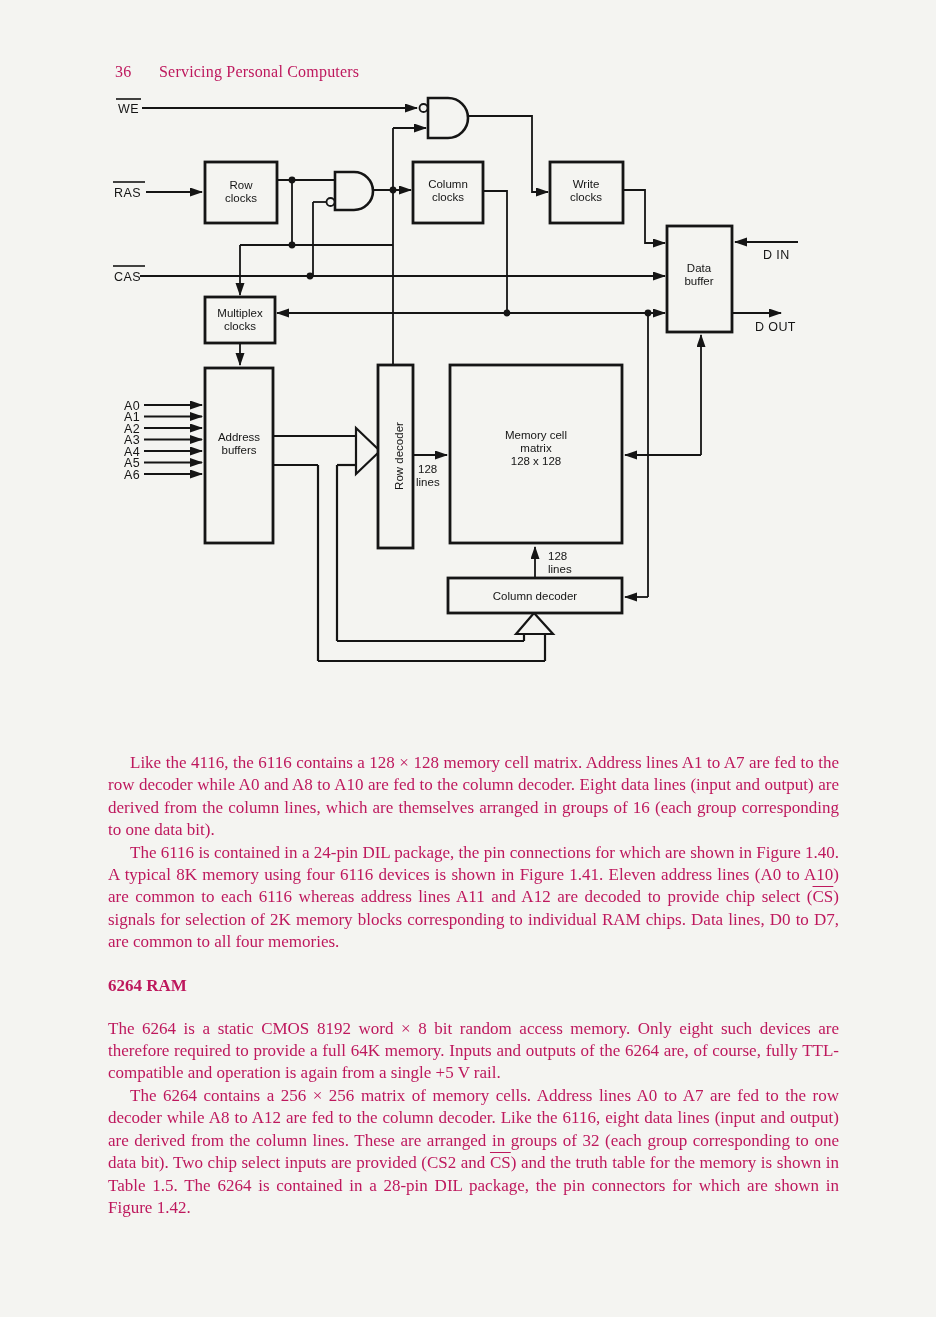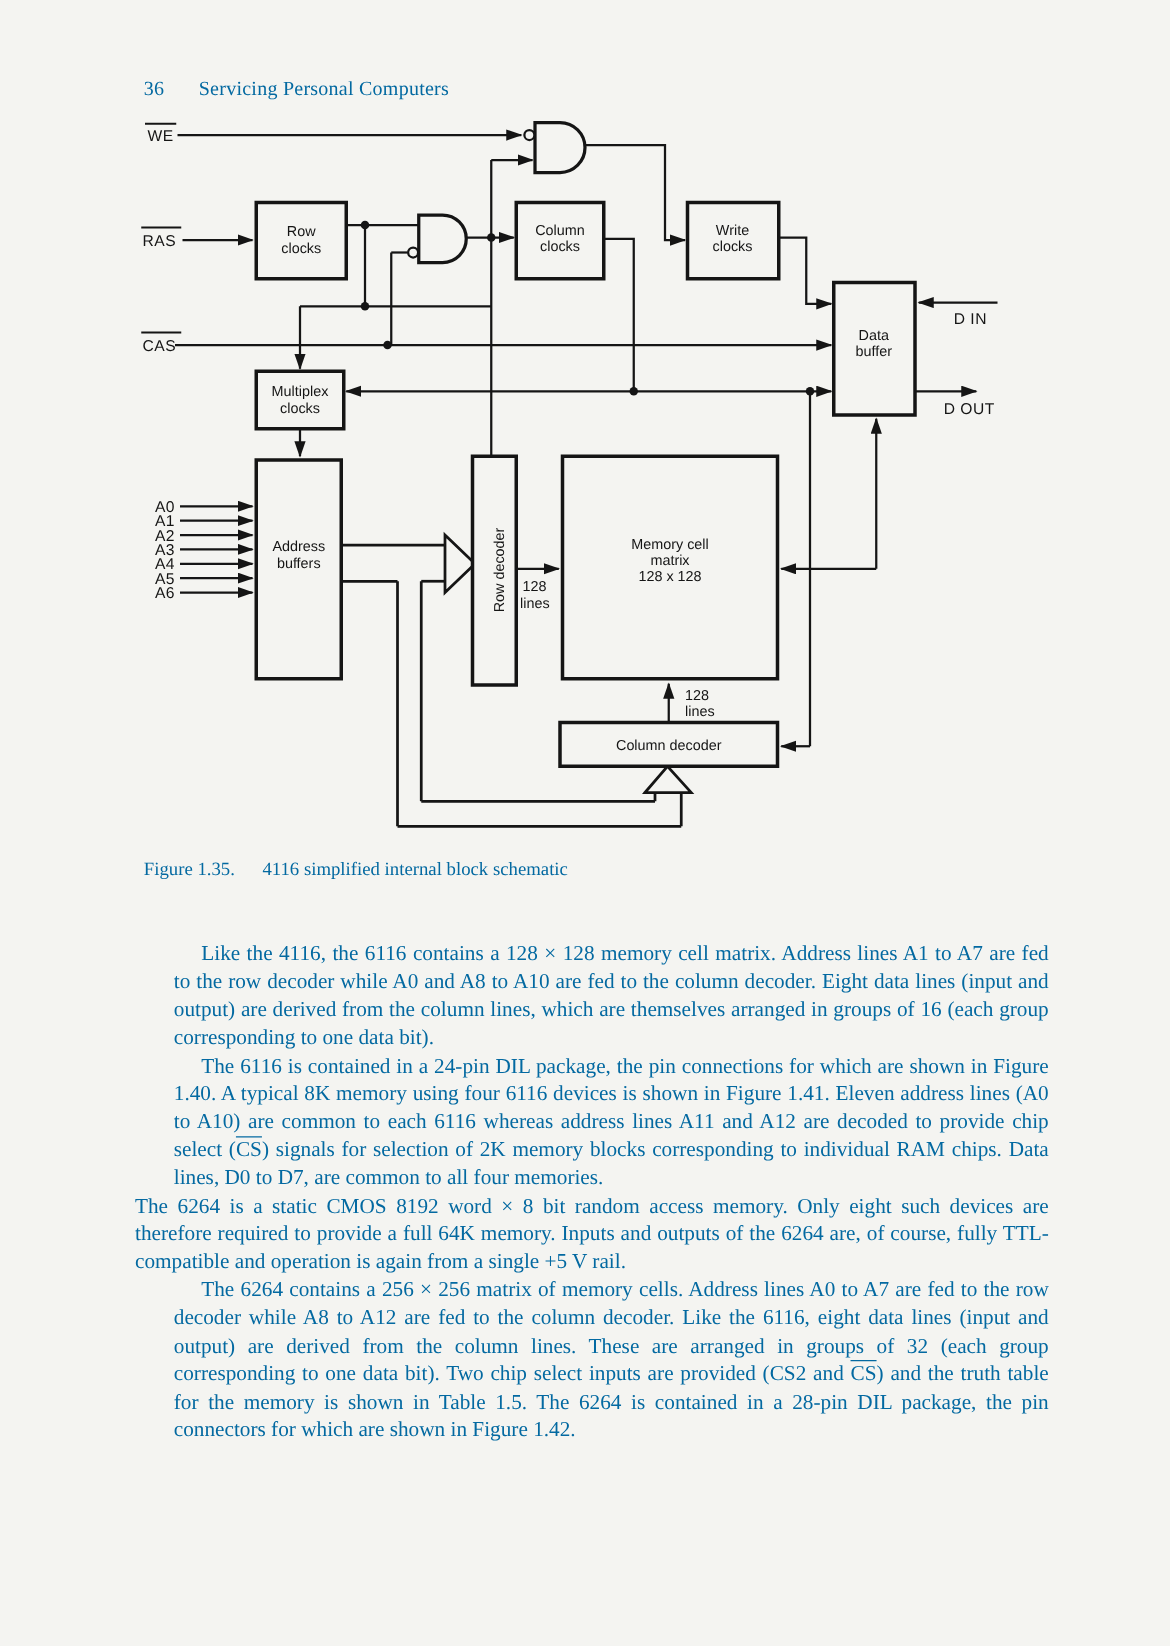--- a/index.html
+++ b/index.html
@@ -1,34 +1,34 @@
 <!DOCTYPE html>
 <html><head>
 <meta charset="utf-8">
 <style>
   html,body{margin:0;padding:0;background:#e8e8e6;}
   .page{
     position:relative;width:936px;height:1317px;background:#f4f4f1;
-    font-family:"Liberation Serif",serif;color:#0369a1;overflow:hidden;
+    font-family:"Liberation Serif",serif;color:#be185d;overflow:hidden;
   }
   .hdr{position:absolute;top:63px;left:115px;font-size:16px;letter-spacing:.2px;}
   .hdr .pgnum{display:inline-block;width:44px;}
   svg.diagram{position:absolute;left:0;top:0;}
   svg.diagram text{font-family:"Liberation Sans",sans-serif;fill:#151515;}
   .boxlabel{font-size:11.5px;}
   .siglabel{font-size:12.5px;letter-spacing:.4px;}
   .buslabel{font-size:11.5px;}
   .caption{position:absolute;top:688px;left:115px;font-size:15px;}
   .caption .cap-label{margin-right:22px;}
   .body{
     position:absolute;top:752px;left:108px;width:731px;
     font-size:17px;line-height:22.4px;text-align:justify;
   }
   .body p{margin:0;}
-  .body p.indent{text-indent:22px;margin-left:31px;}
+  .body p.indent{text-indent:22px;}
   .body h2{font-size:17px;line-height:20px;margin:22px 0 22px 0;font-weight:bold;}
   .ov{text-decoration:overline;}
   .un{}
 </style>
 </head>
 <body>
 
 <div class="page">
 
   <div class="hdr">
@@ -176,24 +176,22 @@
     </g>
 
     <g class="buslabel">
       <text x="418" y="473">128</text>
       <text x="416" y="486">lines</text>
       <text x="548" y="560">128</text>
       <text x="548" y="573">lines</text>
     </g>
   </svg>
 
-  <div class="caption">
-    <span class="cap-label">Figure 1.35.</span><span>4116 simplified internal block schematic</span>
-  </div>
 
   <div class="body">
       <p class="indent"><span>Like the 4116, the 6116 contains a 128 × 128 memory cell matrix. Address lines A1 to A7 are fed to the row decoder while A0 and A8 to A10 are fed to the column decoder. Eight data lines (input and output) are derived from the column lines, which are themselves arranged in groups of 16 (each group corresponding to one data bit).</span></p>
       <p class="indent"><span>The 6116 is contained in a 24-pin DIL package, the pin connections for which are shown in Figure 1.40. A typical 8K memory using four 6116 devices is shown in Figure 1.41. Eleven address lines (A0 to A10) are common to each 6116 whereas address lines A11 and A12 are decoded to provide chip select (</span><span class="ov">CS</span><span>) signals for selection of 2K memory blocks corresponding to individual RAM chips. Data lines, D0 to D7, are common to all four memories.</span></p>
+      <h2>6264 RAM</h2>
       <p><span>The 6264 is a static CMOS 8192 word × 8 bit random access memory. Only eight such devices are therefore required to provide a full 64K memory. Inputs and outputs of the 6264 are, of course, fully TTL-compatible and operation is again from a single +5 V rail.</span></p>
       <p class="indent"><span>The 6264 contains a 256 × 256 matrix of memory cells. Address lines A0 to A7 are fed to the row decoder while A8 to A12 are fed to the column decoder. Like the 6116, eight data lines (input and output) are derived from the column lines. These are arranged in groups of </span><span class="un">32</span><span> (each group corresponding to one data bit). Two chip select inputs are provided (CS2 and </span><span class="ov">CS</span><span>) and the truth table for the memory is shown in Table 1.5. The 6264 is contained in a 28-pin DIL package, the pin connectors for which are shown in Figure 1.42.</span></p>
     </div>
 
 </div>
 
 </body></html>

